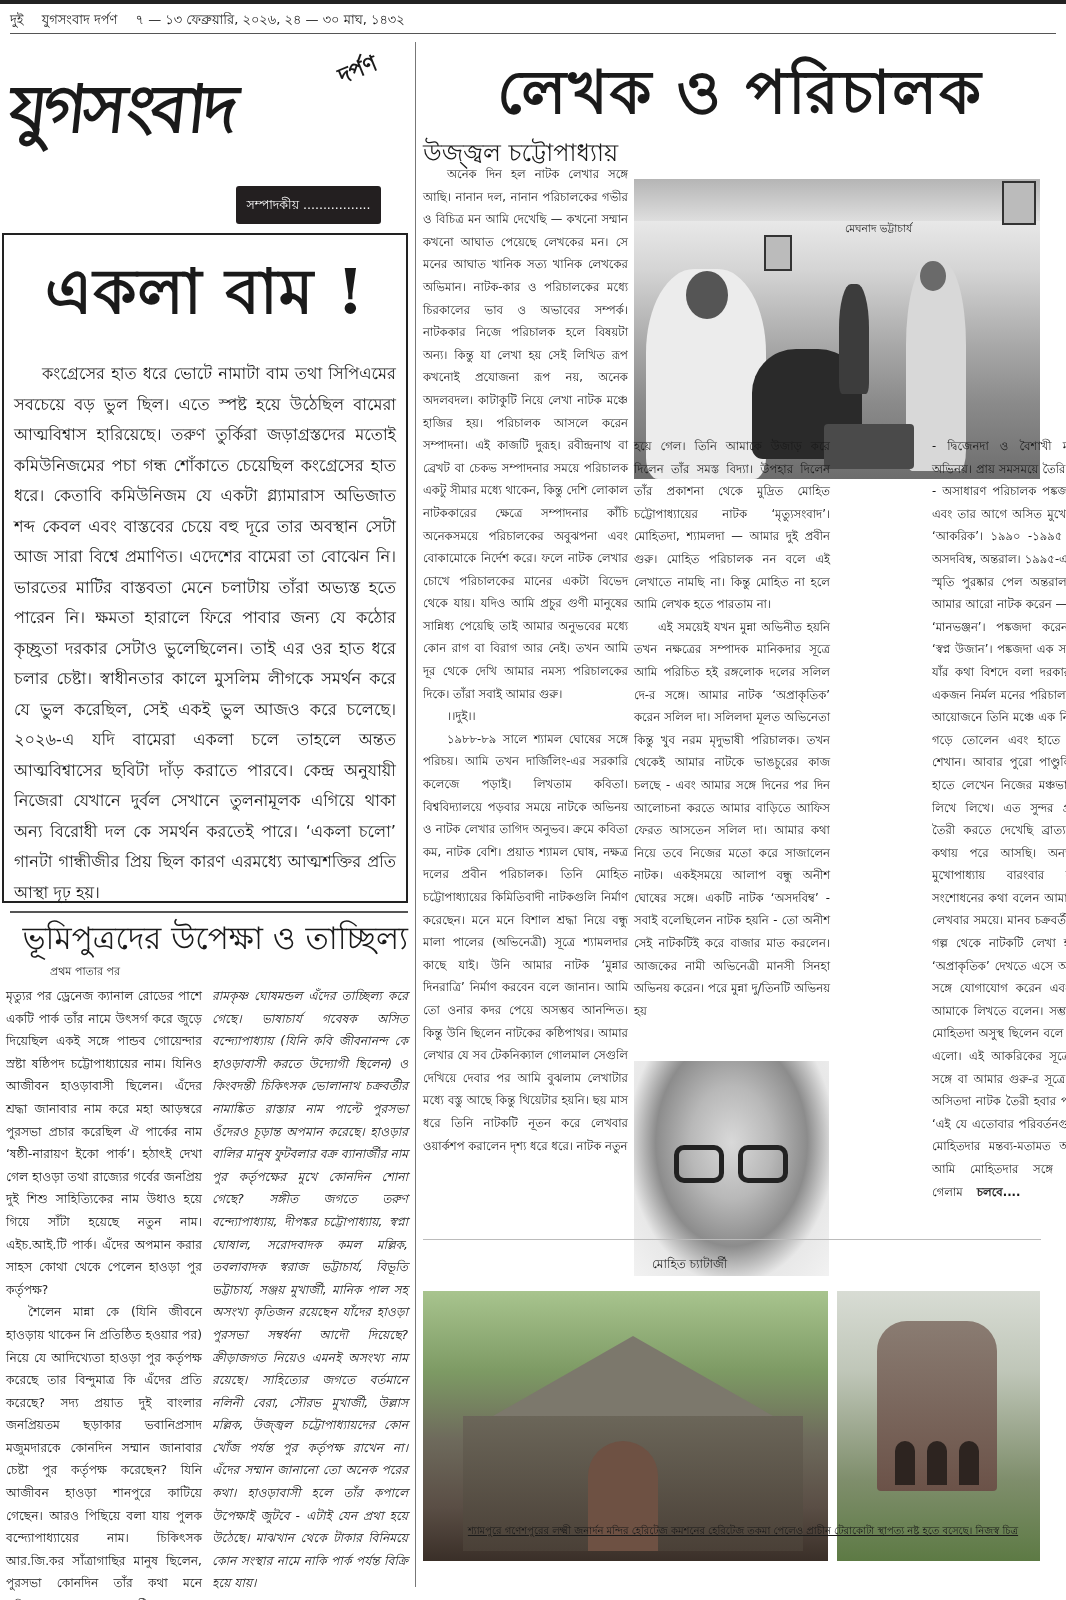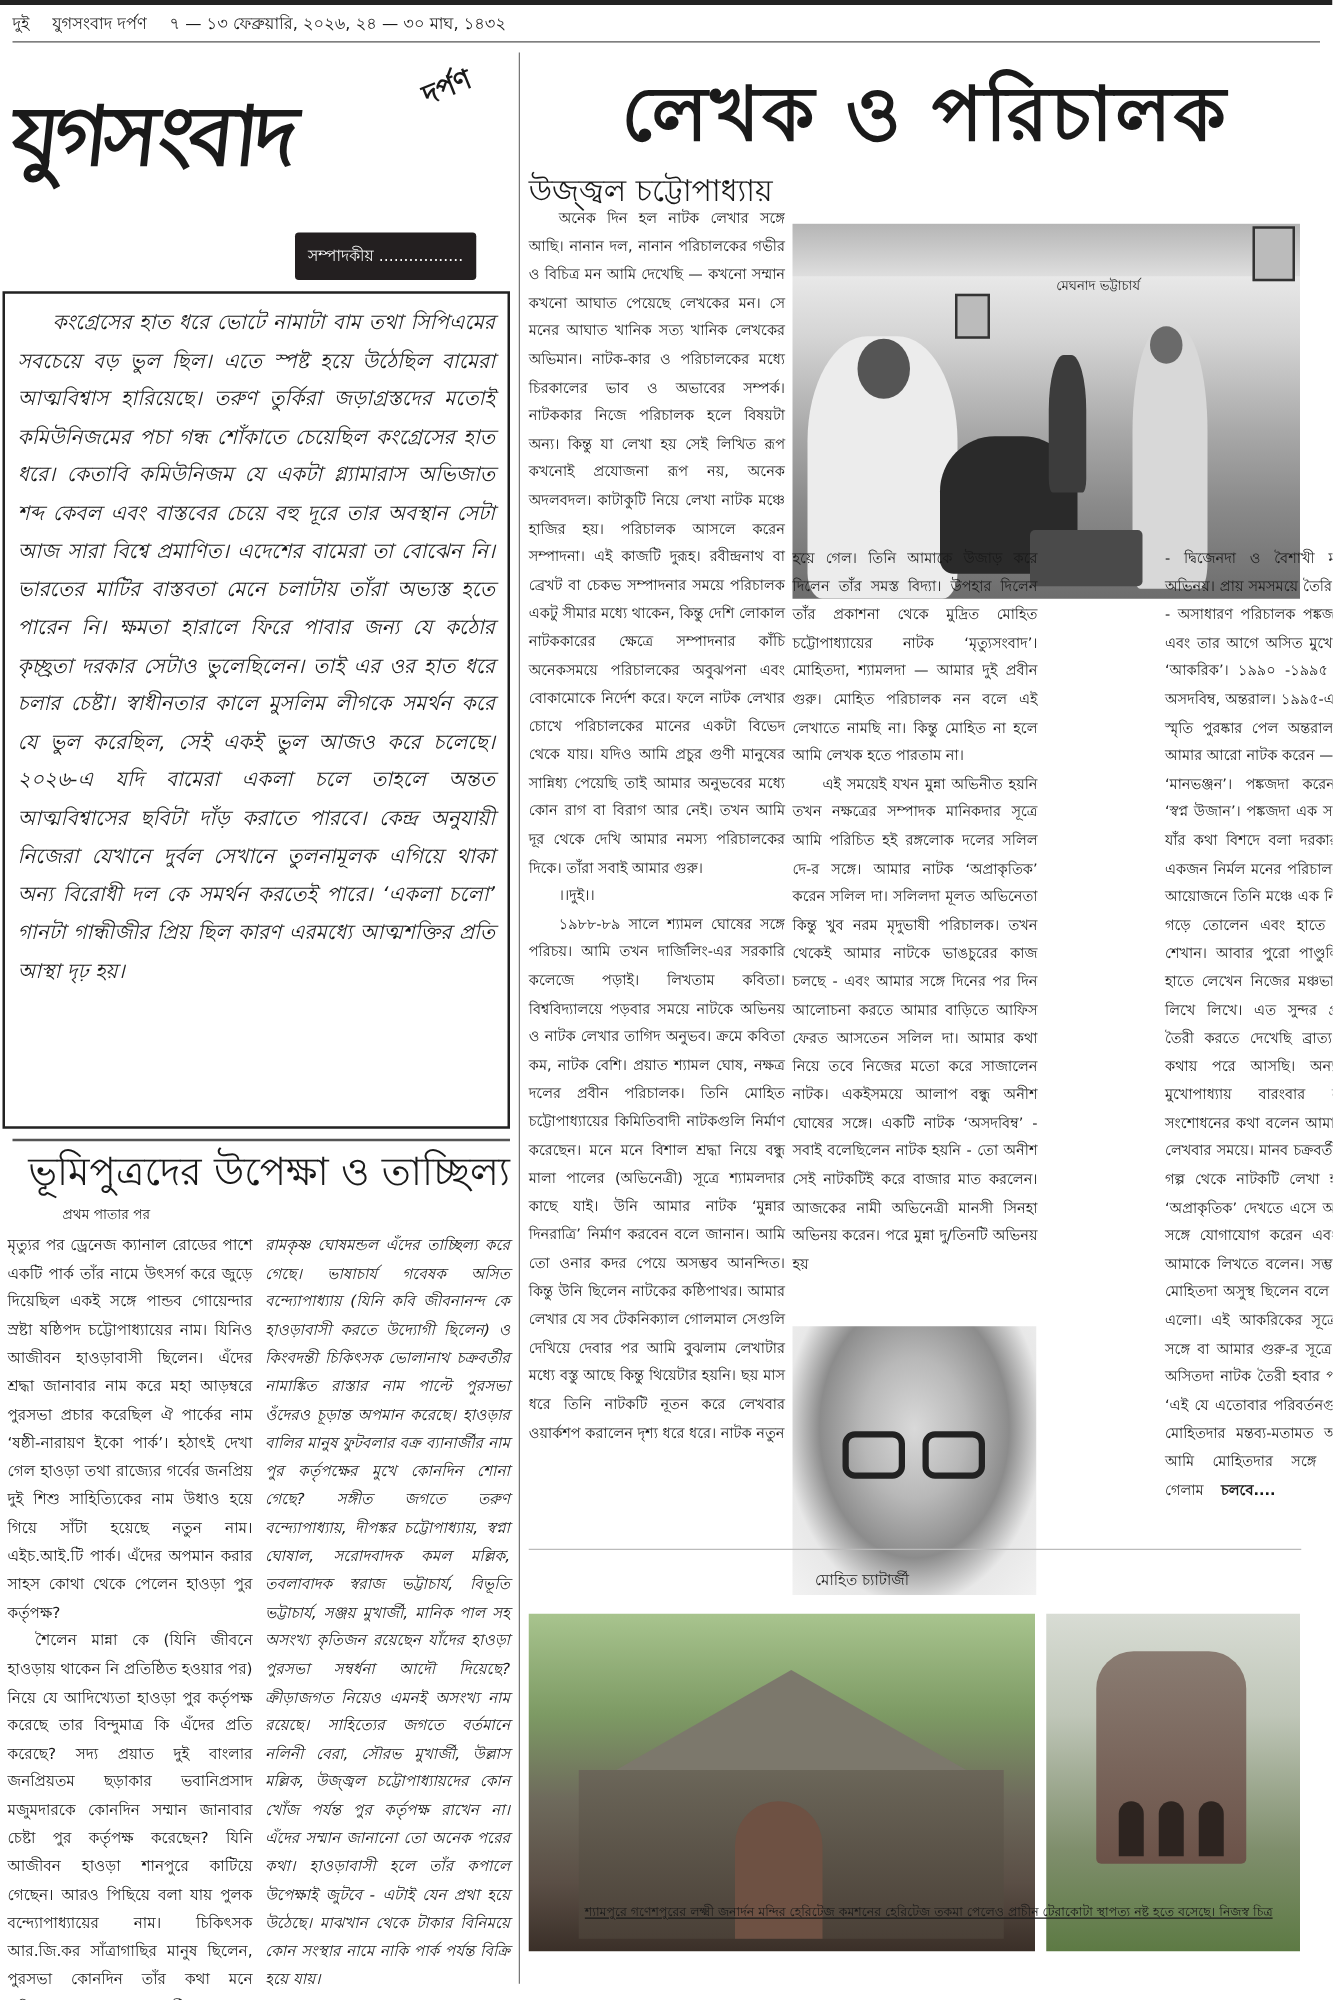--- a/index.html
+++ b/index.html
@@ -19,21 +19,21 @@
                line-height: 1; transform: skewX(-6deg); font-family: "DejaVu Serif", serif; }
   .mast-small { position: absolute; left: 330px; top: 6px; font-size: 22px; font-weight: bold; transform: rotate(-22deg);
                 font-family: "DejaVu Serif", serif; }
   .editorial-tag { position: absolute; left: 236px; top: 186px; width: 145px; height: 38px; background: #231f20; color: #fff;
                    border-radius: 3px; font-size: 12.5px; line-height: 38px; text-align: center; }
 
   
   .ed-box { position: absolute; left: 2px; top: 233px; width: 406px; height: 670px; border: 2.5px solid #222; padding: 0 10px; }
   .ed-title { text-align: center; font-size: 62px; font-weight: bold; line-height: 1; margin-top: 26px; height: 90px;
               font-family: "DejaVu Serif", serif; letter-spacing: 1px; }
-  .ed-body { font-size: 16.2px; line-height: 30.5px; text-align: justify; margin-top: 8px; font-style: italic; }
+  .ed-body { font-size: 16.2px; line-height: 30.5px; text-align: justify; margin-top: 8px; }
   .ed-body p { text-indent: 28px; }
 
   .hr-left { position: absolute; left: 10px; top: 911px; width: 398px; height: 1.5px; background: #555; }
   .story2-title { position: absolute; left: 10px; top: 914px; width: 398px; text-align: right; font-size: 31px; line-height: 48px;
                   font-family: "DejaVu Serif", serif; }
   .story2-kicker { position: absolute; left: 50px; top: 963px; font-size: 11px; }
   .col { position: absolute; font-size: 12.2px; line-height: 22.6px; text-align: justify; }
   .col p + p { text-indent: 22px; }
   .s2c1 { left: 6px; top: 985px; width: 196px; }
   .s2c2 { left: 212px; top: 985px; width: 196px; font-style: italic; }
@@ -88,20 +88,21 @@
 </div>
 <div class="vrule"></div>
 
 <div class="masthead">
   <div class="mast-main">যুগসংবাদ</div>
   <div class="mast-small">দর্পণ</div>
 </div>
 <div class="editorial-tag">সম্পাদকীয় .................</div>
 
 <div class="ed-box">
+  <div class="ed-title">একলা বাম !</div>
   <div class="ed-body">
     <p>কংগ্রেসের হাত ধরে ভোটে নামাটা বাম তথা সিপিএমের সবচেয়ে বড় ভুল ছিল। এতে স্পষ্ট হয়ে উঠেছিল বামেরা আত্মবিশ্বাস হারিয়েছে। তরুণ তুর্কিরা জড়াগ্রস্তদের মতোই কমিউনিজমের পচা গন্ধ শোঁকাতে চেয়েছিল কংগ্রেসের হাত ধরে। কেতাবি কমিউনিজম যে একটা গ্ল্যামারাস অভিজাত শব্দ কেবল এবং বাস্তবের চেয়ে বহু দূরে তার অবস্থান সেটা আজ সারা বিশ্বে প্রমাণিত। এদেশের বামেরা তা বোঝেন নি। ভারতের মাটির বাস্তবতা মেনে চলাটায় তাঁরা অভ্যস্ত হতে পারেন নি। ক্ষমতা হারালে ফিরে পাবার জন্য যে কঠোর কৃচ্ছ্রতা দরকার সেটাও ভুলেছিলেন। তাই এর ওর হাত ধরে চলার চেষ্টা। স্বাধীনতার কালে মুসলিম লীগকে সমর্থন করে যে ভুল করেছিল, সেই একই ভুল আজও করে চলেছে। ২০২৬-এ যদি বামেরা একলা চলে তাহলে অন্তত আত্মবিশ্বাসের ছবিটা দাঁড় করাতে পারবে। কেন্দ্র অনুযায়ী নিজেরা যেখানে দুর্বল সেখানে তুলনামূলক এগিয়ে থাকা অন্য বিরোধী দল কে সমর্থন করতেই পারে। ‘একলা চলো’ গানটা গান্ধীজীর প্রিয় ছিল কারণ এরমধ্যে আত্মশক্তির প্রতি আস্থা দৃঢ় হয়।</p>
   </div>
 </div>
 
 <div class="hr-left"></div>
 <div class="story2-title">ভূমিপুত্রদের উপেক্ষা ও তাচ্ছিল্য</div>
 <div class="story2-kicker">প্রথম পাতার পর</div>
 <div class="col s2c1">
   <p>মৃত্যুর পর ড্রেনেজ ক্যানাল রোডের পাশে একটি পার্ক তাঁর নামে উৎসর্গ করে জুড়ে দিয়েছিল একই সঙ্গে পান্ডব গোয়েন্দার স্রষ্টা ষষ্ঠিপদ চট্টোপাধ্যায়ের নাম। যিনিও আজীবন হাওড়াবাসী ছিলেন। এঁদের শ্রদ্ধা জানাবার নাম করে মহা আড়ম্বরে পুরসভা প্রচার করেছিল ঐ পার্কের নাম ‘ষষ্ঠী-নারায়ণ ইকো পার্ক’। হঠাৎই দেখা গেল হাওড়া তথা রাজ্যের গর্বের জনপ্রিয় দুই শিশু সাহিত্যিকের নাম উধাও হয়ে গিয়ে সাঁটা হয়েছে নতুন নাম। এইচ.আই.টি পার্ক। এঁদের অপমান করার সাহস কোথা থেকে পেলেন হাওড়া পুর কর্তৃপক্ষ?</p>

